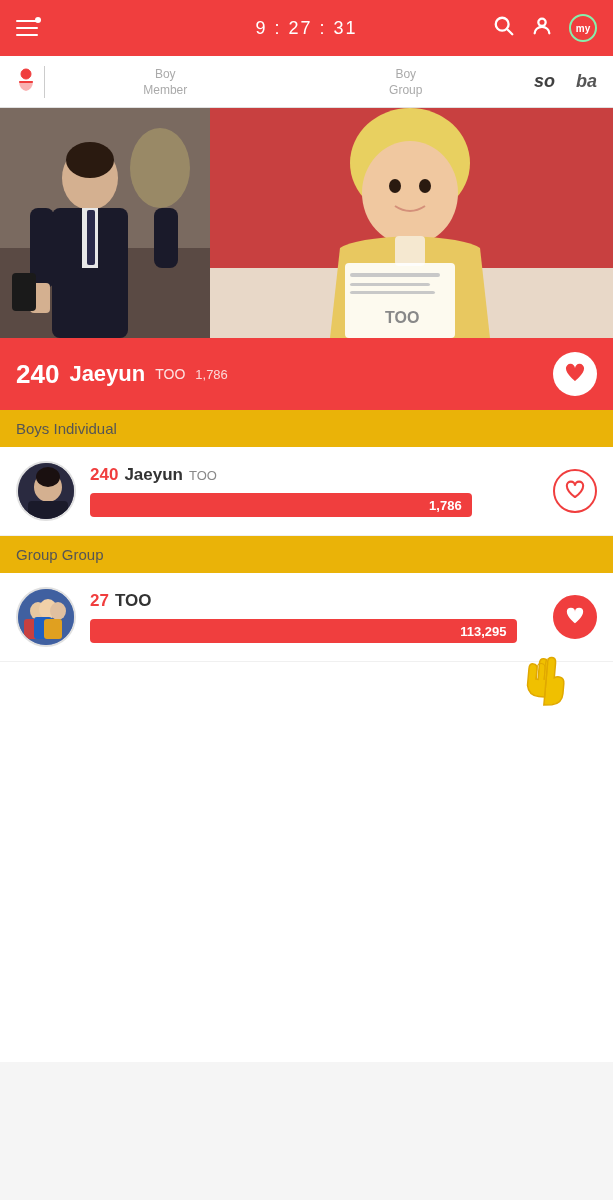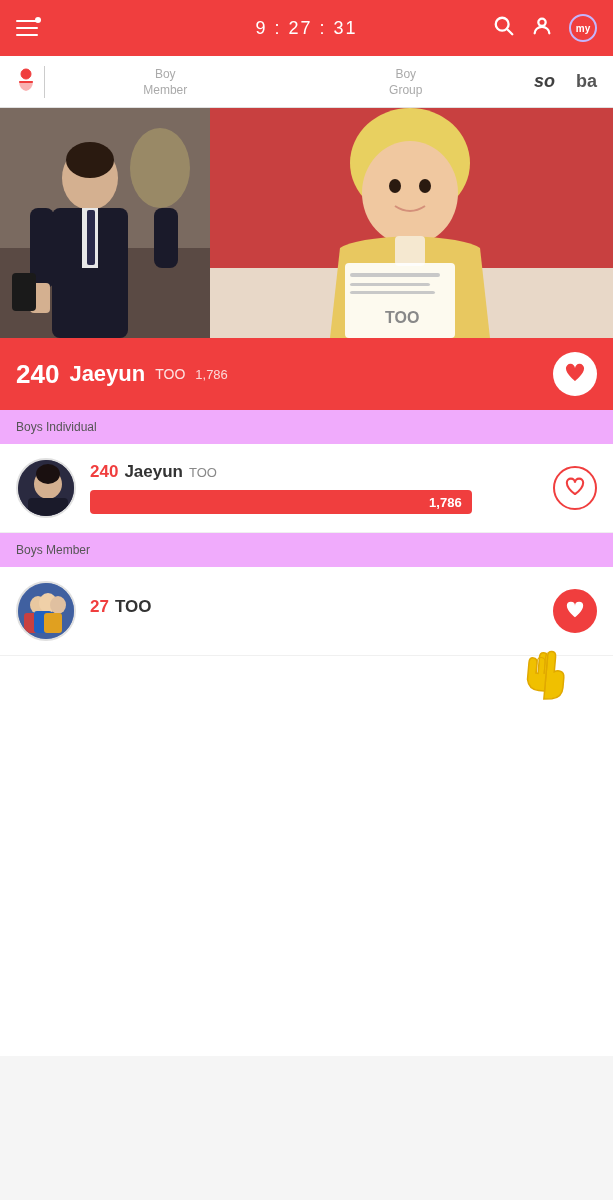--- a/index.html
+++ b/index.html
@@ -64,21 +64,21 @@
       align-items: center;
       gap: 16px;
     }
     .header-icon {
       color: white;
       font-size: 20px;
       cursor: pointer;
     }
     .my-badge {
       background: transparent;
-      border: 2px solid #c4b5fd;
+      border: 2px solid #86efac;
       border-radius: 50%;
       width: 28px;
       height: 28px;
       display: flex;
       align-items: center;
       justify-content: center;
       color: white;
       font-size: 10px;
       font-weight: bold;
       cursor: pointer;
@@ -213,23 +213,23 @@
       cursor: pointer;
       flex-shrink: 0;
     }
     .heart-icon-red {
       color: #f03e3e;
       font-size: 20px;
     }
 
     
     .section-header {
-      background: #f0abfc;
+      background: #eab308;
       padding: 10px 16px;
-      font-size: 12px;
+      font-size: 15px;
       color: #555;
       font-weight: 500;
     }
 
     
     .list-item {
       background: white;
       padding: 14px 16px;
       display: flex;
       align-items: center;
@@ -355,21 +355,21 @@
     </div>
   </div>
   <div class="tab-item">
     <span style="white-space:normal;font-size:12px;line-height:1.2;">Boy<br>Member</span>
   </div>
   <div class="tab-item">
     <span style="white-space:normal;font-size:12px;line-height:1.2;">Boy<br>Group</span>
   </div>
   <div class="tab-soba">
     <span class="so" style="font-style:italic;">so</span>
-      <span class="ba" style="padding-left:21px;">ba</span>
+      <span class="ba" style="font-style:italic;padding-left:21px;">ba</span>
   </div>
 </nav>
 
 <div class="hero-section">
   <div class="hero-img-left">
     <div class="left-room"></div>
 
     <svg style="position:absolute;bottom:0;left:0;width:100%;height:100%;" viewBox="0 0 210 230" preserveAspectRatio="xMidYMax meet">
 
       <rect width="210" height="230" fill="#5a4a44"></rect>
@@ -467,21 +467,21 @@
   <div class="heart-btn-outline">
     <span>
       <svg width="20" height="18" viewBox="0 0 24 22" fill="none" stroke="#f03e3e" stroke-width="2.5">
         <path d="M12 21C12 21 2 13.5 2 7a5 5 0 0 1 10 0 5 5 0 0 1 10 0c0 6.5-10 14-10 14z"></path>
       </svg>
     </span>
   </div>
 </div>
 
 <div class="section-header">
-  <span>Boys Member</span>
+  <span>Group Group</span>
 </div>
 
 <div class="group-section-wrapper">
   <div class="list-item">
     <div class="list-avatar avatar-group">
       <svg width="60" height="60" viewBox="0 0 60 60">
         <rect width="60" height="60" rx="30" fill="#4060a0"></rect>
 
         <ellipse cx="20" cy="22" rx="8" ry="9" fill="#e8c8a0"></ellipse>
         <ellipse cx="30" cy="20" rx="9" ry="10" fill="#f0d0a8"></ellipse>
@@ -489,20 +489,23 @@
         <rect x="6" y="30" width="18" height="20" rx="3" fill="#c84040"></rect>
         <rect x="16" y="28" width="18" height="22" rx="3" fill="#2060c0"></rect>
         <rect x="26" y="30" width="18" height="20" rx="3" fill="#e0a020"></rect>
       </svg>
     </div>
     <div class="list-content">
       <div class="list-name-row">
         <span class="list-rank">27</span>
         <span class="list-name">TOO</span>
       </div>
+      <div class="vote-bar-container" style="width:95%;">
+        <span class="vote-bar-text">113,295</span>
+      </div>
     </div>
     <div class="heart-btn-outline" style="border-color:#f03e3e;background:#f03e3e;">
       <span>
         <svg width="20" height="18" viewBox="0 0 24 22" fill="white">
           <path d="M12 21C12 21 2 13.5 2 7a5 5 0 0 1 10 0 5 5 0 0 1 10 0c0 6.5-10 14-10 14z"></path>
         </svg>
       </span>
     </div>
   </div>
 

